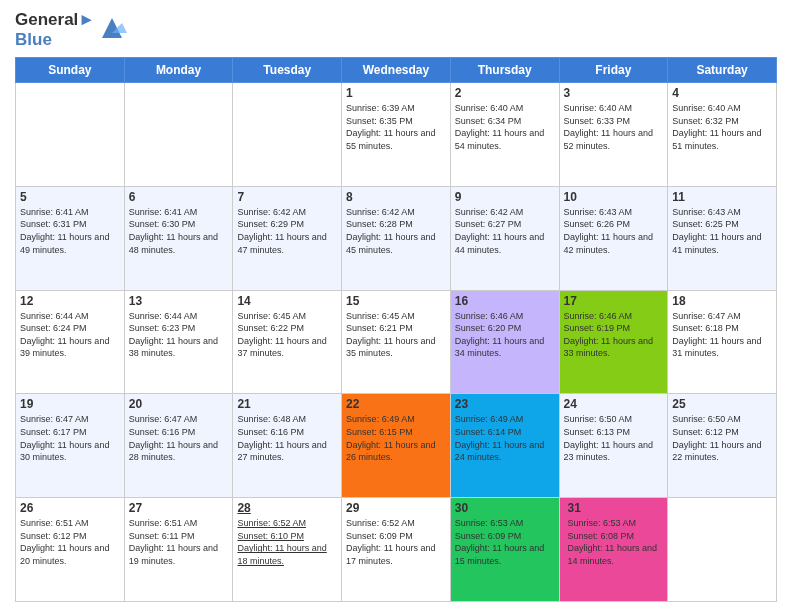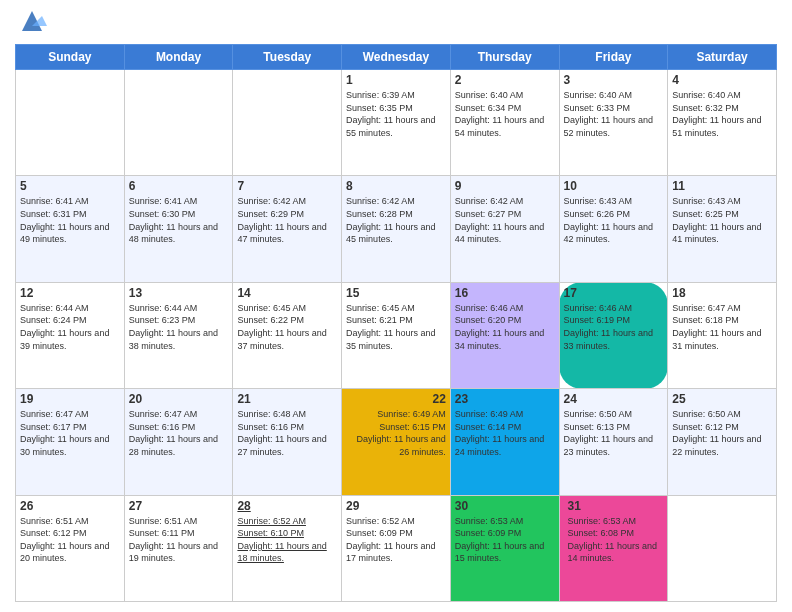--- a/index.html
+++ b/index.html
@@ -95,20 +95,26 @@
       width: 100%;
       border-collapse: collapse;
     }
   </style>
 </head>
 <body>
 
 <div class="page">
   <div class="header">
     <div class="logo">
+      <div>
+        <div style="font-size:17px;font-weight:bold;color:#333;line-height:1.15;">
+          General<span style="color:#4a7fc1;">►</span>
+        </div>
+        <div style="font-size:17px;font-weight:bold;color:#4a7fc1;line-height:1.15;">Blue</div>
+      </div>
       <svg width="30" height="30" viewBox="0 0 30 30" style="margin-left:2px;margin-top:-4px;">
         <polygon points="5,25 15,5 25,25" fill="#4a7fc1"></polygon>
         <polygon points="15,20 25,10 30,20" fill="#6aafff" opacity="0.7"></polygon>
       </svg>
     </div>
     <div class="title-block">
       <div class="month-title"></div>
       <div class="subtitle"></div>
     </div>
   </div>
@@ -191,21 +197,21 @@
             <div class="day-info">Sunrise: 6:45 AM<br>Sunset: 6:22 PM<br>Daylight: 11 hours and 37 minutes.</div>
           </td>
           <td style="background: rgb(255, 255, 255);">
             <span class="day-num">15</span>
             <div class="day-info">Sunrise: 6:45 AM<br>Sunset: 6:21 PM<br>Daylight: 11 hours and 35 minutes.</div>
           </td>
           <td style="background: #c4b5fd;">
             <span class="day-num">16</span>
             <div class="day-info">Sunrise: 6:46 AM<br>Sunset: 6:20 PM<br>Daylight: 11 hours and 34 minutes.</div>
           </td>
-          <td style="background: #14b8a6; border-radius: 23px;">
+          <td style="background: #84cc16;">
             <span class="day-num">17</span>
             <div class="day-info">Sunrise: 6:46 AM<br>Sunset: 6:19 PM<br>Daylight: 11 hours and 33 minutes.</div>
           </td>
           <td style="background: rgb(255, 255, 255);">
             <span class="day-num">18</span>
             <div class="day-info">Sunrise: 6:47 AM<br>Sunset: 6:18 PM<br>Daylight: 11 hours and 31 minutes.</div>
           </td>
         </tr>
         <tr>
           <td style="background: rgb(240, 244, 255);">
@@ -213,21 +219,21 @@
             <div class="day-info">Sunrise: 6:47 AM<br>Sunset: 6:17 PM<br>Daylight: 11 hours and 30 minutes.</div>
           </td>
           <td style="background: rgb(240, 244, 255);">
             <span class="day-num">20</span>
             <div class="day-info">Sunrise: 6:47 AM<br>Sunset: 6:16 PM<br>Daylight: 11 hours and 28 minutes.</div>
           </td>
           <td style="background: rgb(240, 244, 255);">
             <span class="day-num">21</span>
             <div class="day-info">Sunrise: 6:48 AM<br>Sunset: 6:16 PM<br>Daylight: 11 hours and 27 minutes.</div>
           </td>
-          <td style="background: #eab308; text-align: right;">
+          <td style="background: #f97316;">
             <span class="day-num">22</span>
             <div class="day-info">Sunrise: 6:49 AM<br>Sunset: 6:15 PM<br>Daylight: 11 hours and 26 minutes.</div>
           </td>
           <td style="background: #0ea5e9;">
             <span class="day-num">23</span>
             <div class="day-info">Sunrise: 6:49 AM<br>Sunset: 6:14 PM<br>Daylight: 11 hours and 24 minutes.</div>
           </td>
           <td style="background: rgb(240, 244, 255);">
             <span class="day-num">24</span>
             <div class="day-info">Sunrise: 6:50 AM<br>Sunset: 6:13 PM<br>Daylight: 11 hours and 23 minutes.</div>

